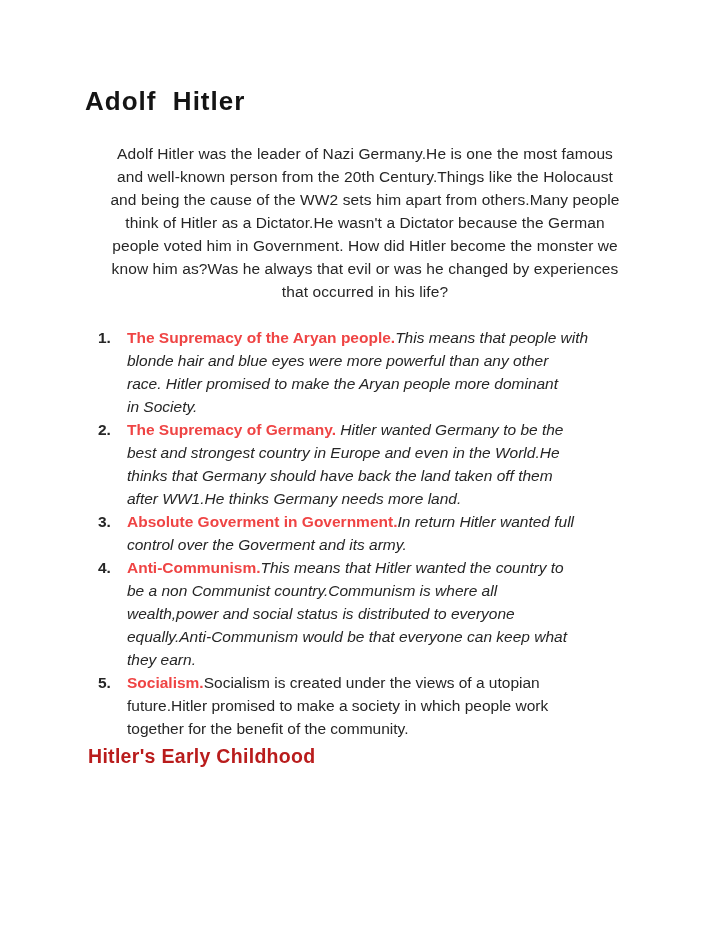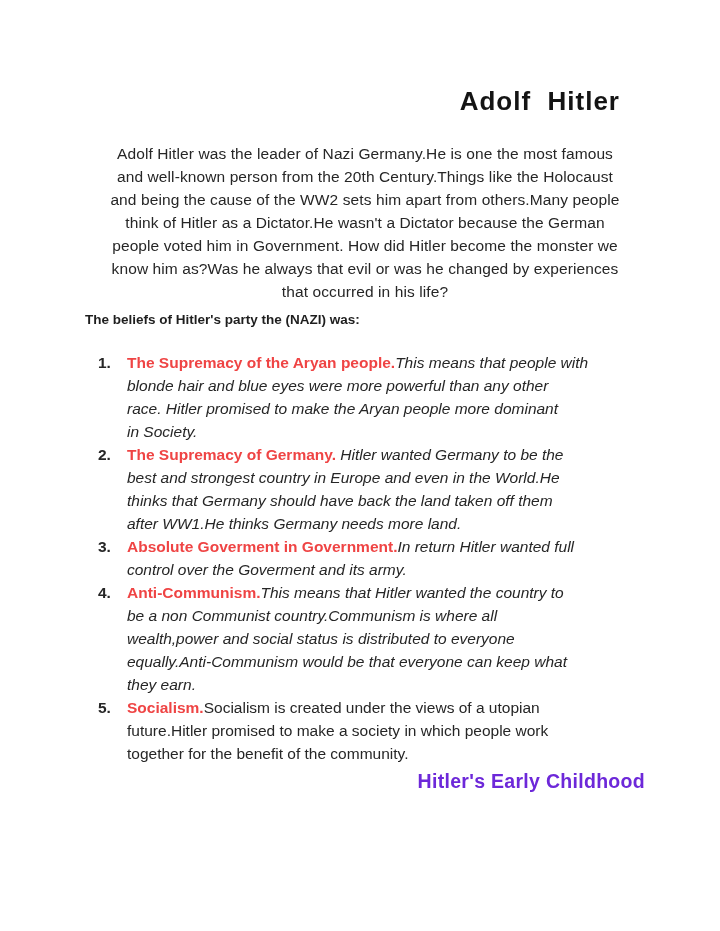--- a/index.html
+++ b/index.html
@@ -18,21 +18,21 @@
   }
   .content {
     position: absolute;
     left: 85px;
     top: 0;
     width: 560px;
   }
   .doc-title {
     margin: 86px 0 0 0;
     width: 535px;
-    text-align: right;
+    text-align: left;
     font-size: 26px;
     font-weight: bold;
     letter-spacing: 1px;
     color: #141414;
     white-space: pre; 
   }
   .intro {
     margin: 25px 0 0 0;
     font-size: 15.5px;
     line-height: 23px;
@@ -74,42 +74,40 @@
   }
   .rest.italic {
     font-style: italic;
     text-align: center;
   }
   .early-heading {
     margin: 4px 0 0 3px;
     font-size: 19.5px;
     line-height: 24px;
     font-weight: bold;
-    color: #6d28d9;
+    color: #b91c1c;
     letter-spacing: 0.3px;
-    text-align: right;
   }
 </style>
 </head>
 <body>
 
 <div class="page">
   <div class="content">
 
     <h1 class="doc-title">Adolf  Hitler</h1>
 
     <p class="intro">Adolf Hitler was the leader of Nazi Germany.He is one the most famous
 and well-known person from the 20th Century.Things like the Holocaust
 and being the cause of the WW2 sets him apart from others.Many people
 think of Hitler as a Dictator.He wasn't a Dictator because the German
 people voted him in Government. How did Hitler become the monster we
 know him as?Was he always that evil  or was he changed by experiences
 that occurred in his life?</p>
 
-    <h3 class="beliefs-heading">The beliefs of Hitler's party the (NAZI) was:</h3>
 
     <ol class="beliefs-list">
       <li>
         <span class="num">1.</span><span class="lead">The Supremacy of the Aryan people.</span><span class="rest italic">This means that people with
 blonde hair and blue eyes were more powerful than any other
 race. Hitler promised to make the Aryan people more dominant
 in Society.</span>
       </li>
       <li>
         <span class="num">2.</span><span class="lead">The Supremacy of Germany.</span><span class="rest italic"> Hitler wanted Germany to be the

